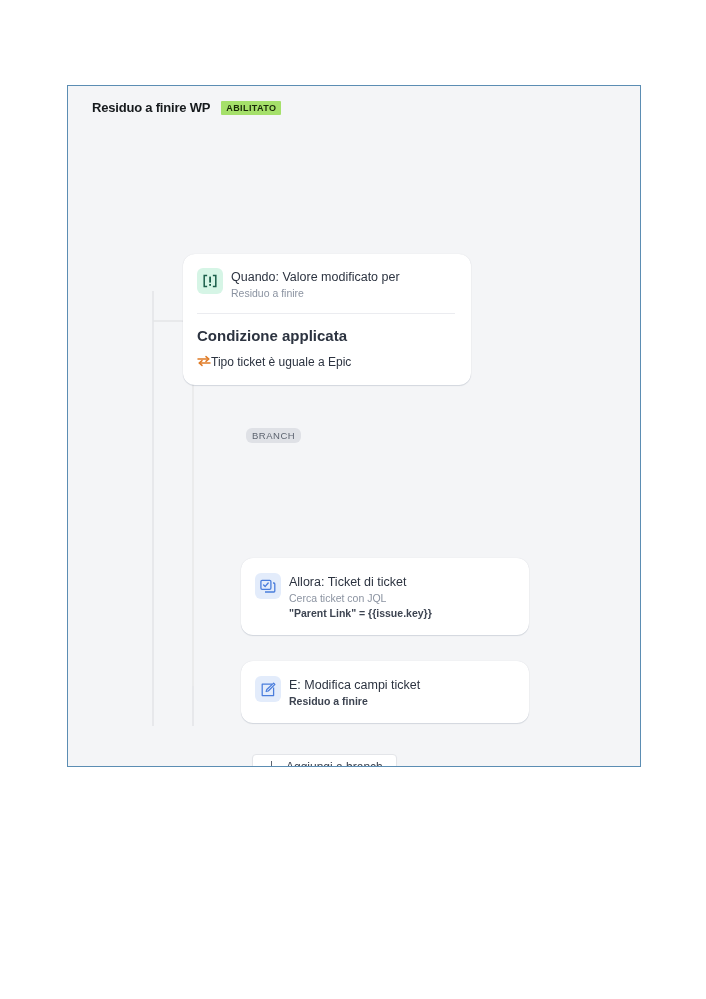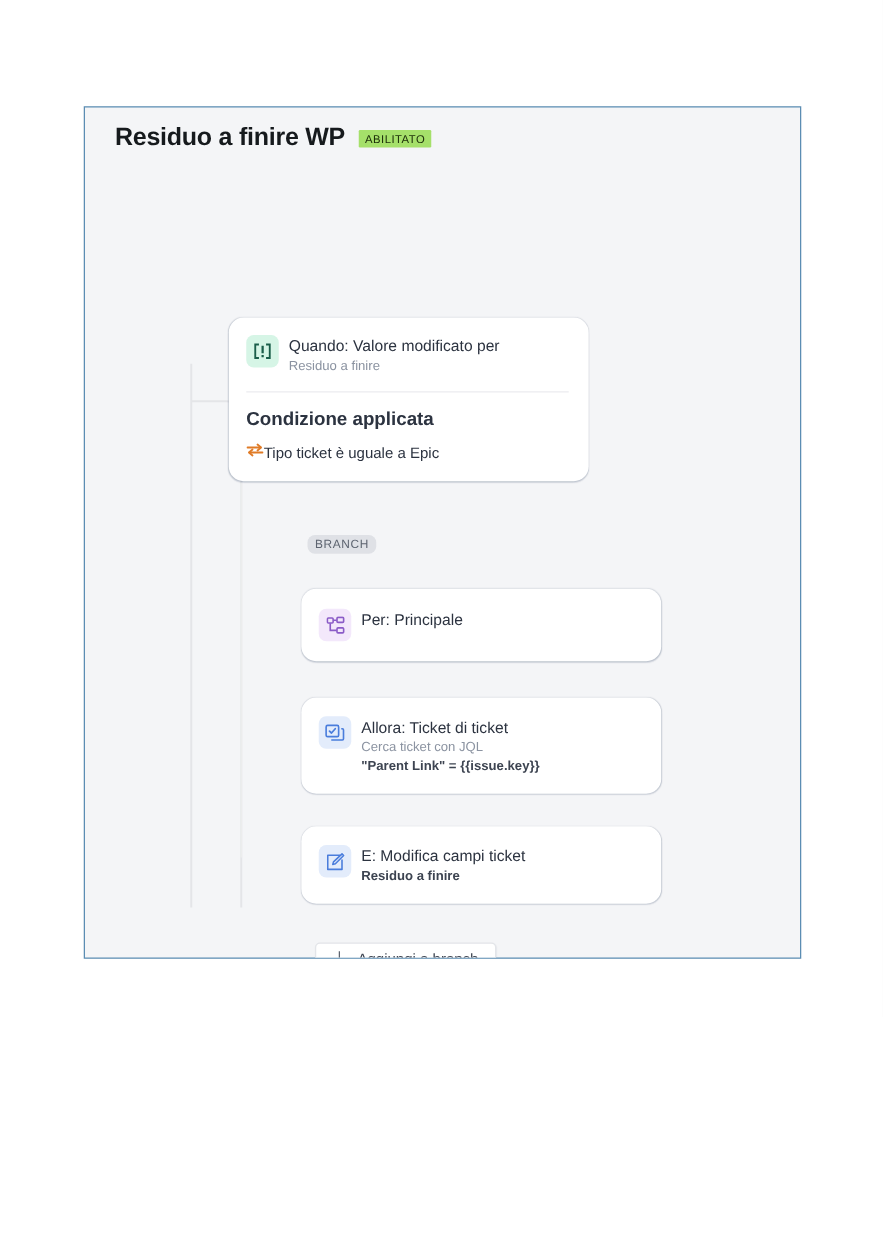--- a/index.html
+++ b/index.html
@@ -31,32 +31,32 @@
   
   .rule-header {
     position: absolute;
     left: 24px;
     top: 14px;
     display: flex;
     align-items: center;
     gap: 11px;
   }
   .rule-title {
-    font-size: 20px;
+    font-size: 13px;
     font-weight: bold;
     color: #161a1d;
     letter-spacing: -0.2px;
     line-height: 1;
   }
   .status-badge {
     display: inline-block;
     background: #a5e06a;
     color: #1a2b08;
     font-size: 9px;
-    font-weight: normal;
+    font-weight: bold;
     letter-spacing: 0.4px;
     padding: 3px 5px 2px 5px;
     border-radius: 1px;
     line-height: 1;
     position: relative;
     top: 1px;
   }
 
   
   .connectors {
@@ -247,36 +247,20 @@
           <path d="M13 8 L2.5 8" stroke="#e07b26" stroke-width="1.5" fill="none" stroke-linecap="round"></path>
           <path d="M5 5.6 L2.2 8 L5 10.4" stroke="#e07b26" stroke-width="1.5" fill="none" stroke-linecap="round" stroke-linejoin="round"></path>
         </svg>
       </span>
       <span class="condition-text">Tipo ticket è uguale a Epic</span>
     </div>
   </div>
 
   <div class="branch-label">BRANCH</div>
 
-  <div class="card" id="branch-card">
-    <div class="card-row">
-      <div class="card-icon icon-purple">
-        <svg width="15" height="15" viewBox="0 0 15 15" xmlns="http://www.w3.org/2000/svg">
-          <rect x="0.9" y="1.4" width="4.6" height="4" rx="0.8" stroke="#8b5cc7" stroke-width="1.3" fill="none"></rect>
-          <rect x="8.6" y="0.9" width="5.3" height="4" rx="0.8" stroke="#8b5cc7" stroke-width="1.3" fill="none"></rect>
-          <rect x="8.6" y="9.3" width="5.3" height="4" rx="0.8" stroke="#8b5cc7" stroke-width="1.3" fill="none"></rect>
-          <path d="M3.2 5.6 L3.2 11.3 L8.4 11.3" stroke="#8b5cc7" stroke-width="1.3" fill="none"></path>
-          <path d="M5.7 3.2 L8.4 3.2" stroke="#8b5cc7" stroke-width="1.3" fill="none"></path>
-        </svg>
-      </div>
-      <div class="card-texts">
-        <div class="card-title">Per: Principale</div>
-      </div>
-    </div>
-  </div>
 
   <div class="card" id="action-card">
     <div class="card-row">
       <div class="card-icon icon-blue">
         <svg width="16" height="15" viewBox="0 0 16 15" xmlns="http://www.w3.org/2000/svg">
           <rect x="0.9" y="1.3" width="10" height="9" rx="1.2" stroke="#4a7ddc" stroke-width="1.3" fill="none"></rect>
           <path d="M13 4 L13.9 4 Q14.8 4 14.8 5 L14.8 12 Q14.8 13 13.9 13 L5 13" stroke="#4a7ddc" stroke-width="1.3" fill="none"></path>
           <path d="M3.6 5.9 L5.2 7.4 L8.2 4" stroke="#4a7ddc" stroke-width="1.4" fill="none" stroke-linecap="round" stroke-linejoin="round"></path>
         </svg>
       </div>

